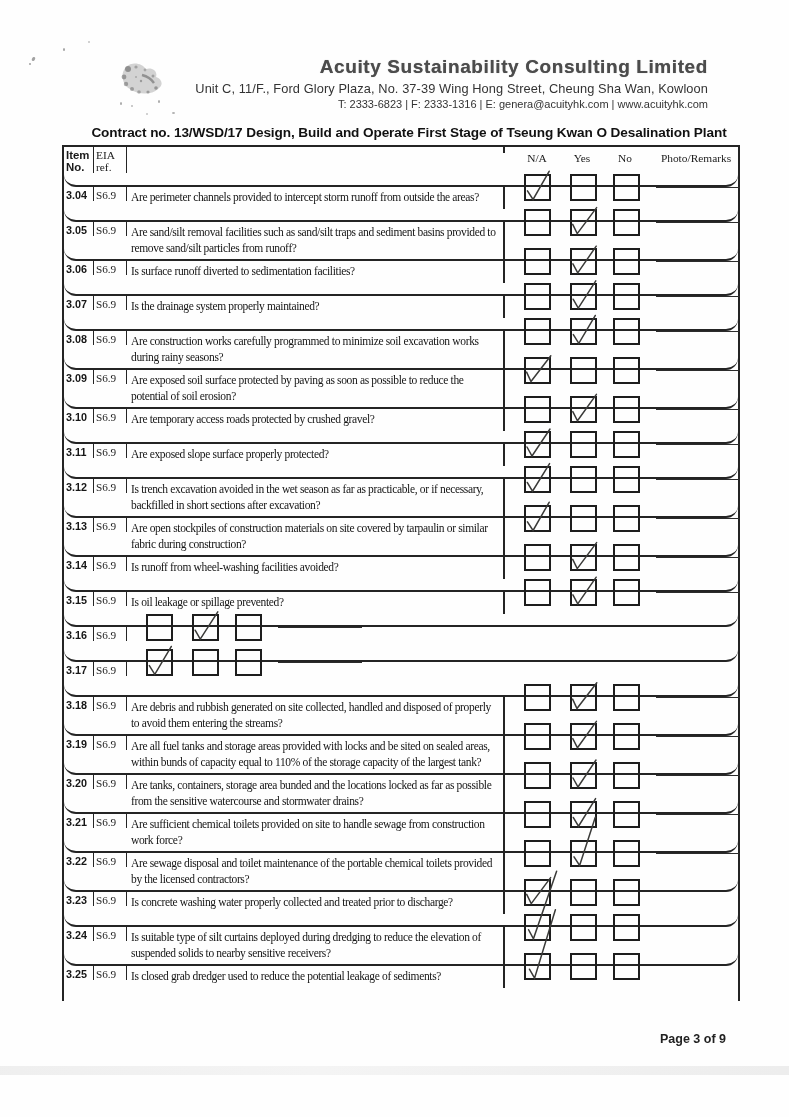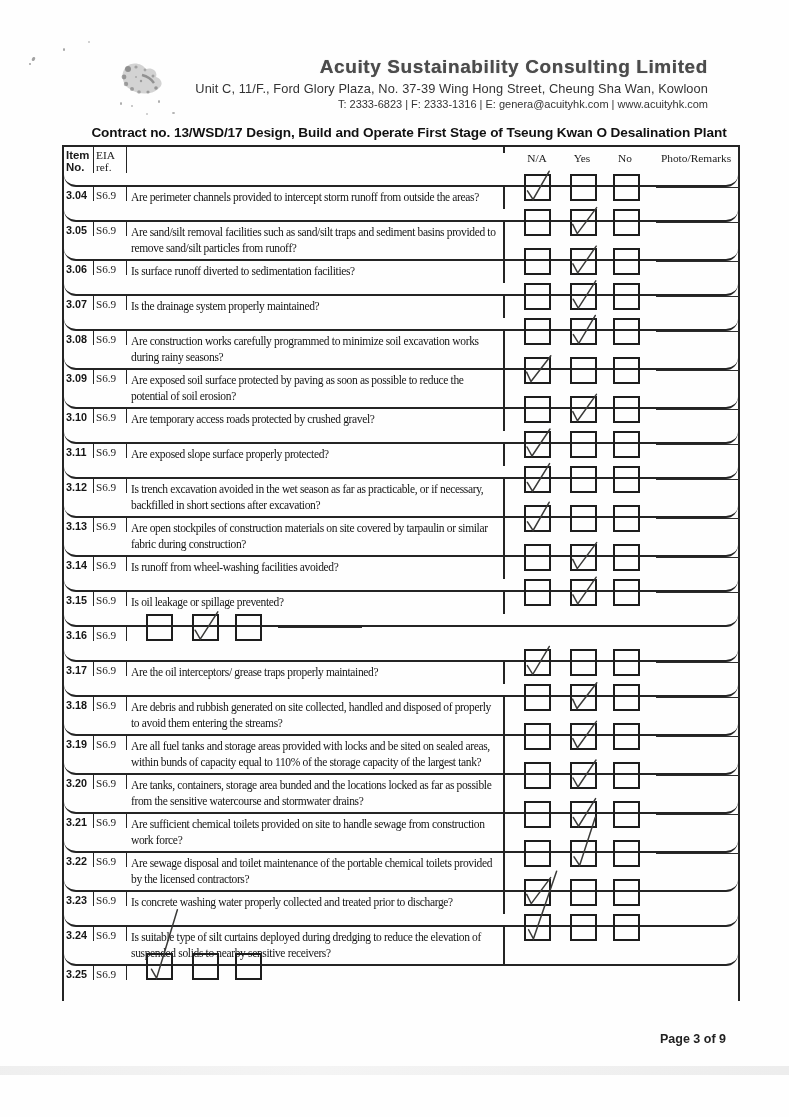--- a/index.html
+++ b/index.html
@@ -321,21 +321,20 @@
               </svg>
             </span>
       <span class="cbox no"></span>
       <span class="remark-line"></span>
     </div>
   </div>
 
   <div class="row">
     <div class="c-item">3.17</div>
     <div class="c-eia">S6.9</div>
-    <div class="c-q">Are the oil interceptors/ grease traps properly maintained?</div>
     <div class="c-ans">
       <span class="cbox na">
               <svg class="tick normal" viewBox="0 0 32 40" style="transform:rotate(-3deg)">
                 <path d="M4 26 L9 35 L27 8"></path>
               </svg>
             </span>
       <span class="cbox yes"></span>
       <span class="cbox no"></span>
       <span class="remark-line"></span>
     </div>
@@ -449,20 +448,21 @@
             </span>
       <span class="cbox yes"></span>
       <span class="cbox no"></span>
 
     </div>
   </div>
 
   <div class="row">
     <div class="c-item">3.25</div>
     <div class="c-eia">S6.9</div>
+    <div class="c-q">Is closed grab dredger used to reduce the potential leakage of sediments?</div>
     <div class="c-ans">
       <span class="cbox na">
               <svg class="tick long" viewBox="0 0 36 76" style="transform:rotate(-1deg)">
                 <path d="M5 62 L10 71 L32 3"></path>
               </svg>
             </span>
       <span class="cbox yes"></span>
       <span class="cbox no"></span>
 
     </div>

